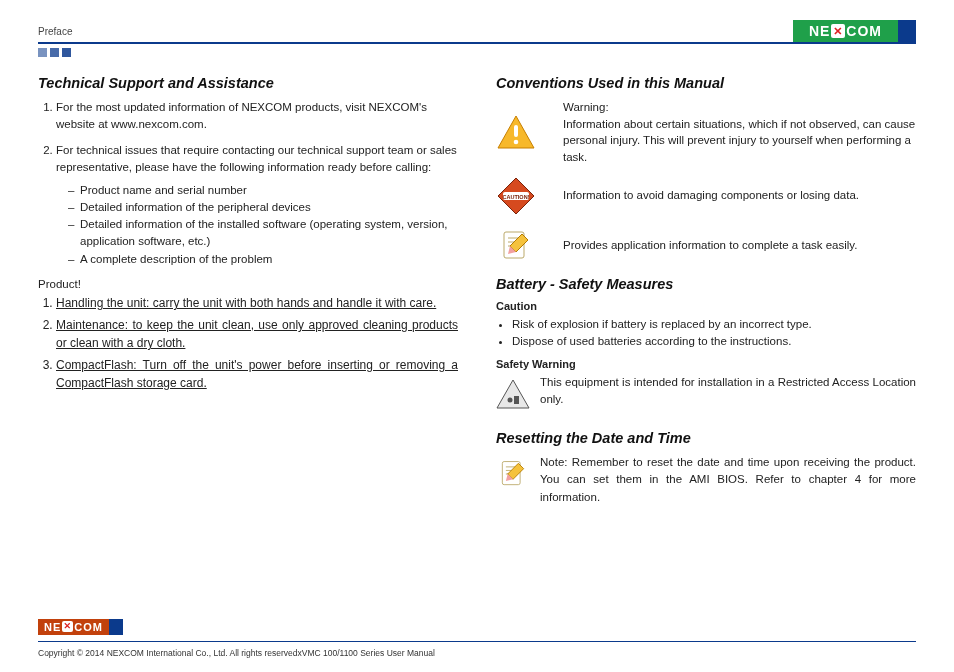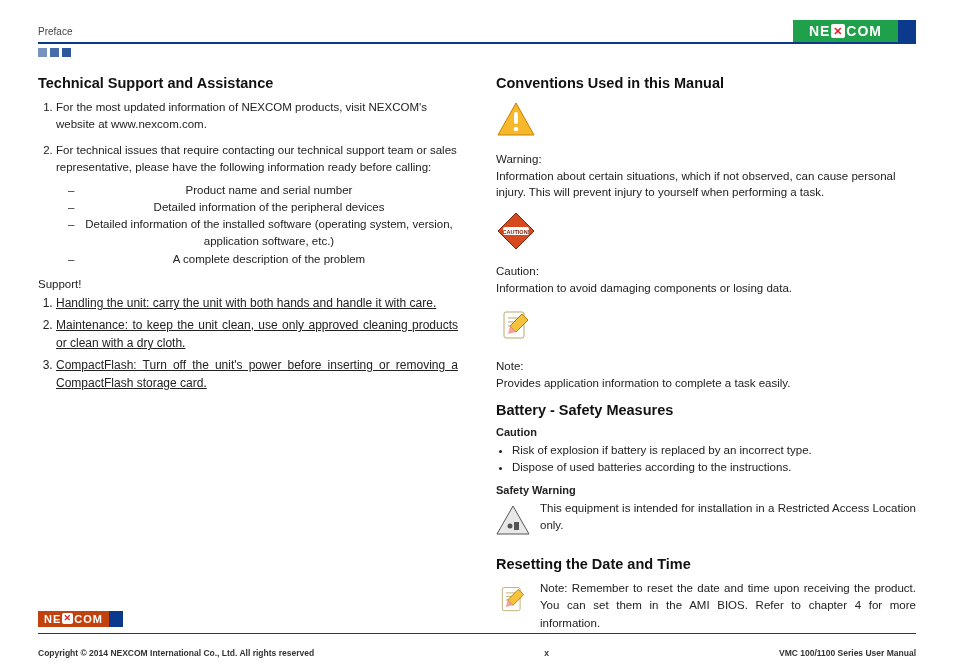--- a/index.html
+++ b/index.html
@@ -44,48 +44,48 @@
     border-radius: 2px;
   }
   .rule { height: 2px; background: #0b3a8c; margin-bottom: 4px; }
   .squares { display: flex; gap: 3px; margin-bottom: 18px; }
   .squares span { width: 9px; height: 9px; background: #0b3a8c; opacity: .85; }
   .squares span:nth-child(1){opacity:.55;}
   .squares span:nth-child(2){opacity:.75;}
 
   .columns { display: flex; gap: 38px; }
   .col { flex: 1; min-width: 0; }
-  h2 { font-size: 14.5px; font-weight: bold; margin-bottom: 8px; color: #111; }
+  h2 { font-size: 14.5px; font-weight: bold; margin-bottom: 8px; color: #111; font-style: italic; }
   .sub { font-size: 11px; font-weight: bold; margin: 8px 0 4px; }
   ol.main { list-style: decimal; padding-left: 18px; }
   ol.main > li { margin-bottom: 10px; font-size: 11.5px; line-height: 1.45; }
   ul.dash { list-style: none; padding-left: 12px; margin-top: 6px; }
-  ul.dash li { position: relative; padding-left: 12px; font-size: 11.5px; line-height: 1.5; text-align: center; }
+  ul.dash li { position: relative; padding-left: 12px; font-size: 11.5px; line-height: 1.5; }
   ul.dash li::before { content: "–"; position: absolute; left: 0; }
   .warn-label { font-size: 11.5px; margin: 6px 0 4px; }
   ol.warn { list-style: decimal; padding-left: 18px; }
   ol.warn li { font-size: 12px; line-height: 1.5; text-align: justify; margin-bottom: 4px; text-decoration: underline; }
 
-  .conv-row { display: flex; gap: 12px; margin-bottom: 10px; align-items: flex-start; flex-direction: column; }
+  .conv-row { display: flex; gap: 27px; margin-bottom: 10px; align-items: center; }
   .conv-icon { width: 40px; height: 40px; flex: 0 0 40px; display:flex; align-items:center; justify-content:center; }
   .conv-text { font-size: 11.5px; line-height: 1.45; }
   .conv-text .t { display:block; }
 
   ul.bullets { list-style: disc; padding-left: 16px; margin: 4px 0 8px; }
   ul.bullets li { font-size: 11.5px; line-height: 1.5; }
 
   .note-row { display: flex; gap: 10px; align-items: flex-start; }
   .note-row .txt { font-size: 11.5px; line-height: 1.5; text-align: justify; }
 
   .footer {
     position: absolute;
     left: 38px; right: 38px; bottom: 14px;
   }
   .footer .rule2 { height: 1.5px; background: #0b3a8c; margin-top: 4px; }
-  .footer-row { display:flex; justify-content: space-between; align-items: center; font-size: 8.5px; color: #333; margin-top: 14px; font-weight: bold;}
+  .footer-row { display:flex; align-items: center; font-size: 8.5px; color: #333; margin-top: 6px;}
   .footer-logo {
     background:#c2410c;color:#fff;font-weight:bold;font-size:11px;
     padding:2px 6px;letter-spacing:1px;display:inline-flex;align-items:center;
     border-right:14px solid #0b3a8c;margin-bottom:2px;
   }
   .footer-logo .logo-x{width:11px;height:11px;line-height:11px;font-size:9px;}
   .pgnum { font-size: 8.5px; }
 
   
   svg { display:block; }
@@ -112,21 +112,21 @@
       <li>
         <span>For technical issues that require contacting our technical support team or sales representative, please have the following information ready before calling:</span>
         <ul class="dash">
           <li>Product name and serial number</li>
           <li>Detailed information of the peripheral devices</li>
           <li>Detailed information of the installed software (operating system, version, application software, etc.)</li>
           <li>A complete description of the problem</li>
         </ul>
       </li>
     </ol>
-    <div class="warn-label">Support!</div>
+    <div class="warn-label">Product!</div>
     <ol class="warn">
       <li>Handling the unit: carry the unit with both hands and handle it with care.</li>
       <li>Maintenance: to keep the unit clean, use only approved cleaning products or clean with a dry cloth.</li>
       <li>CompactFlash: Turn off the unit's power before inserting or removing a CompactFlash storage card.</li>
     </ol>
   </div>
 
   <div class="col">
     <h2>Conventions Used in this Manual</h2>
 
@@ -146,38 +146,36 @@
 
     <div class="conv-row">
       <div class="conv-icon">
         <svg width="38" height="38" viewBox="0 0 38 38">
             <polygon points="19,1 37,19 19,37 1,19" fill="#d64a1f" stroke="#7a220a" stroke-width="1"></polygon>
             <rect x="6" y="15" width="26" height="8" rx="2" fill="#fff"></rect>
             <text x="19" y="21.5" font-size="5.5" font-weight="bold" text-anchor="middle" fill="#7a220a" font-family="Arial">CAUTION!</text>
           </svg>
       </div>
       <div class="conv-text">
-        <span class="t">Caution:</span>
         <span>Information to avoid damaging components or losing data.</span>
       </div>
     </div>
 
     <div class="conv-row">
       <div class="conv-icon">
         <svg width="36" height="36" viewBox="0 0 36 36">
             <rect x="6" y="4" width="20" height="26" rx="2" fill="#fff" stroke="#bba96a" stroke-width="1"></rect>
             <line x1="10" y1="10" x2="22" y2="10" stroke="#bba96a"></line>
             <line x1="10" y1="14" x2="22" y2="14" stroke="#bba96a"></line>
             <line x1="10" y1="18" x2="22" y2="18" stroke="#bba96a"></line>
             <polygon points="24,6 30,12 18,24 12,18" fill="#f5c23c" stroke="#b57b00"></polygon>
             <polygon points="12,18 18,24 10,26" fill="#f2a0a0"></polygon>
           </svg>
       </div>
       <div class="conv-text">
-        <span class="t">Note:</span>
         <span>Provides application information to complete a task easily.</span>
       </div>
     </div>
 
     <h2>Battery - Safety Measures</h2>
     <div class="sub">Caution</div>
     <ul class="bullets">
       <li>Risk of explosion if battery is replaced by an incorrect type.</li>
       <li>Dispose of used batteries according to the instructions.</li>
     </ul>

